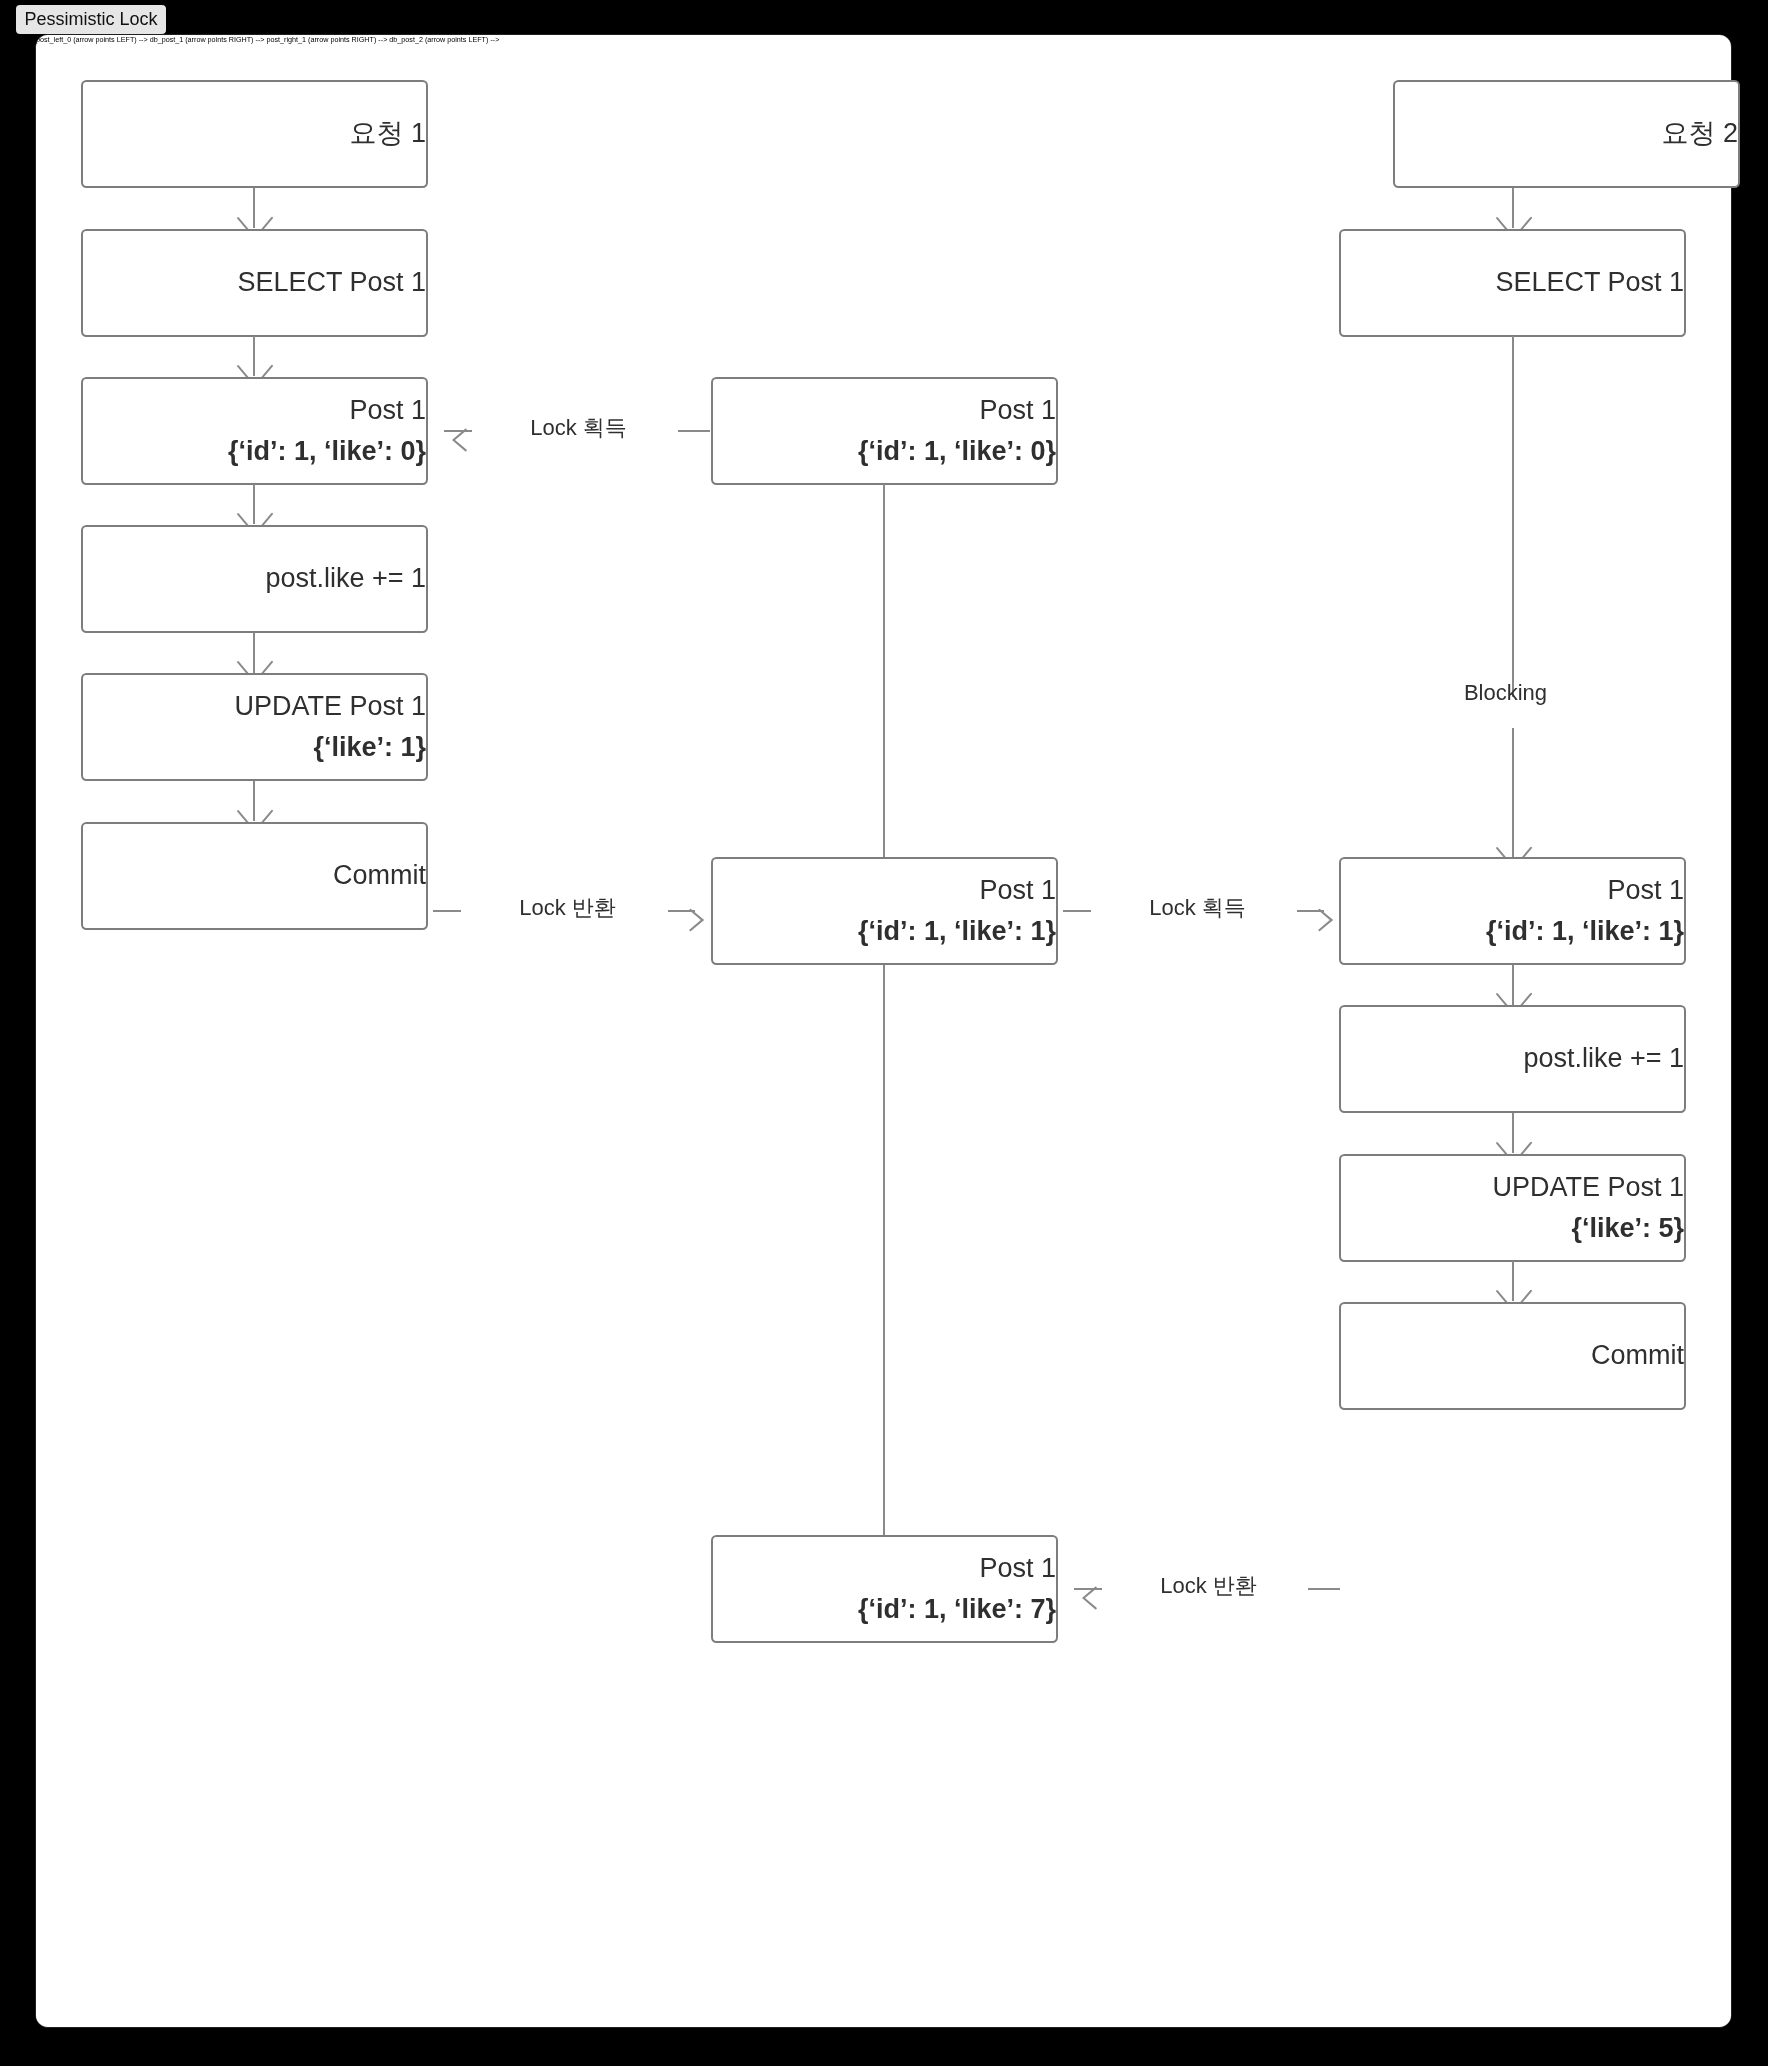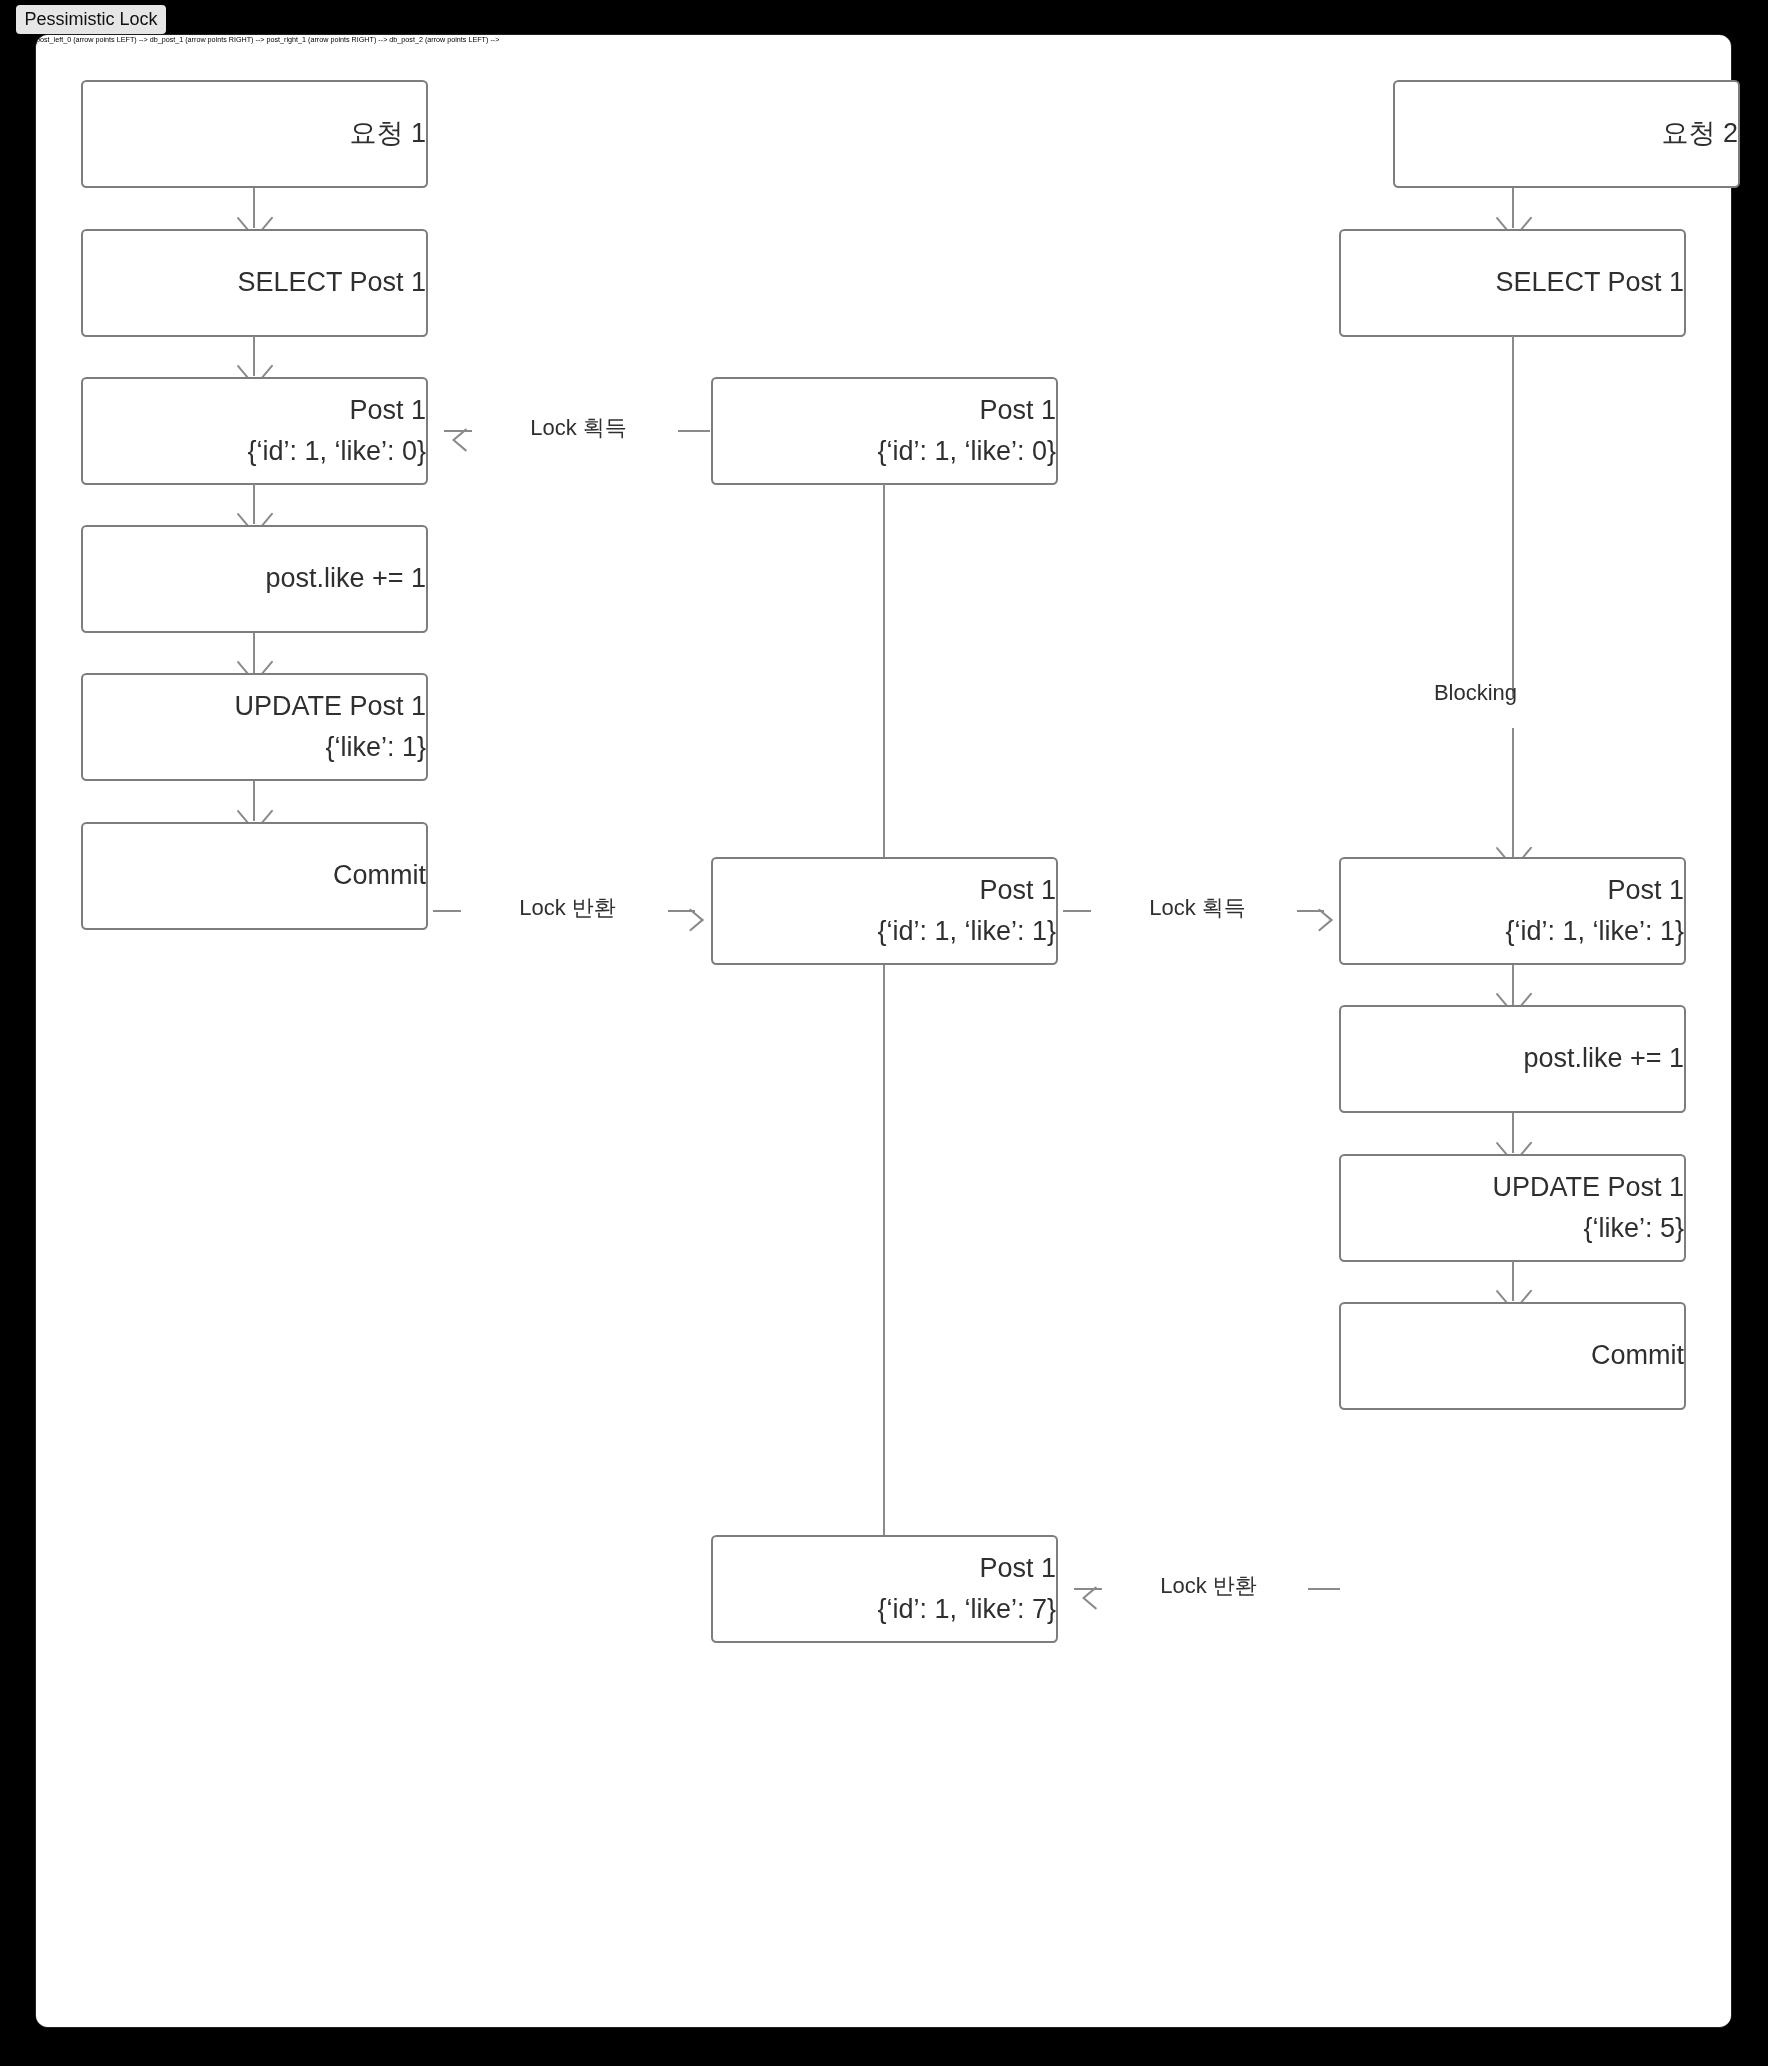--- a/index.html
+++ b/index.html
@@ -53,21 +53,21 @@
     flex-direction: column;
     align-items: flex-end;
     justify-content: center;
     color: #2f2f2f;
     font-size: 27px;
     line-height: 1.08;
     text-align: center;
     font-family: "Liberation Sans", "DejaVu Sans", sans-serif;
   }
   .node .l1 { display: block; }
-  .node .l2 { display: block; margin-top: 11px; }
+  .node .l2 { display: block; margin-top: 11px; font-weight: bold; }
 
   
   .vline {
     position: absolute;
     width: 2.3px;
     background: #8a8a8a;
   }
   .hline {
     position: absolute;
     height: 2.3px;
@@ -215,21 +215,21 @@
 
   <div class="vline" style="left:1476px; top:153px; height:40px;"></div>
   <div class="arrow-down" style="left:1477px; top:193px;"></div>
 
   <div class="node" style="left:1303px; top:194px; width:347px; height:108px;">
     <span class="l1">SELECT Post 1</span>
   </div>
 
   
   <div class="vline" style="left:1476px; top:301px; height:361px;"></div>
-  <div class="edge-label" style="left:1304px; top:647px; width:271px;">Blocking</div>
+  <div class="edge-label" style="left:1334px; top:647px; width:271px;">Blocking</div>
   
   <div class="vline" style="left:1476px; top:693px; height:130px;"></div>
   <div class="arrow-down" style="left:1477px; top:823px;"></div>
 
   <div class="node" style="left:1303px; top:822px; width:347px; height:108px;">
     <span class="l1">Post 1</span>
     <span class="l2">{‘id’: 1, ‘like’: 1}</span>
   </div>
 
   <div class="vline" style="left:1476px; top:930px; height:40px;"></div>

